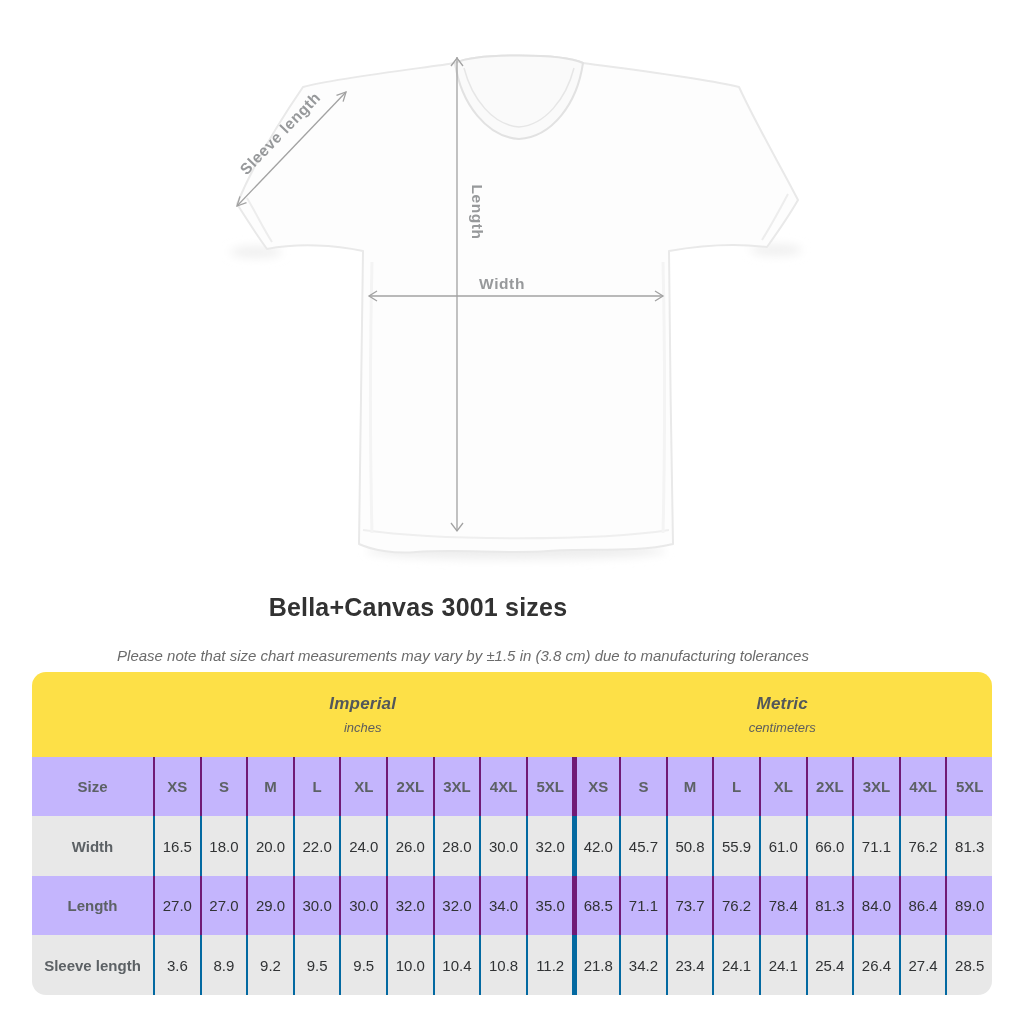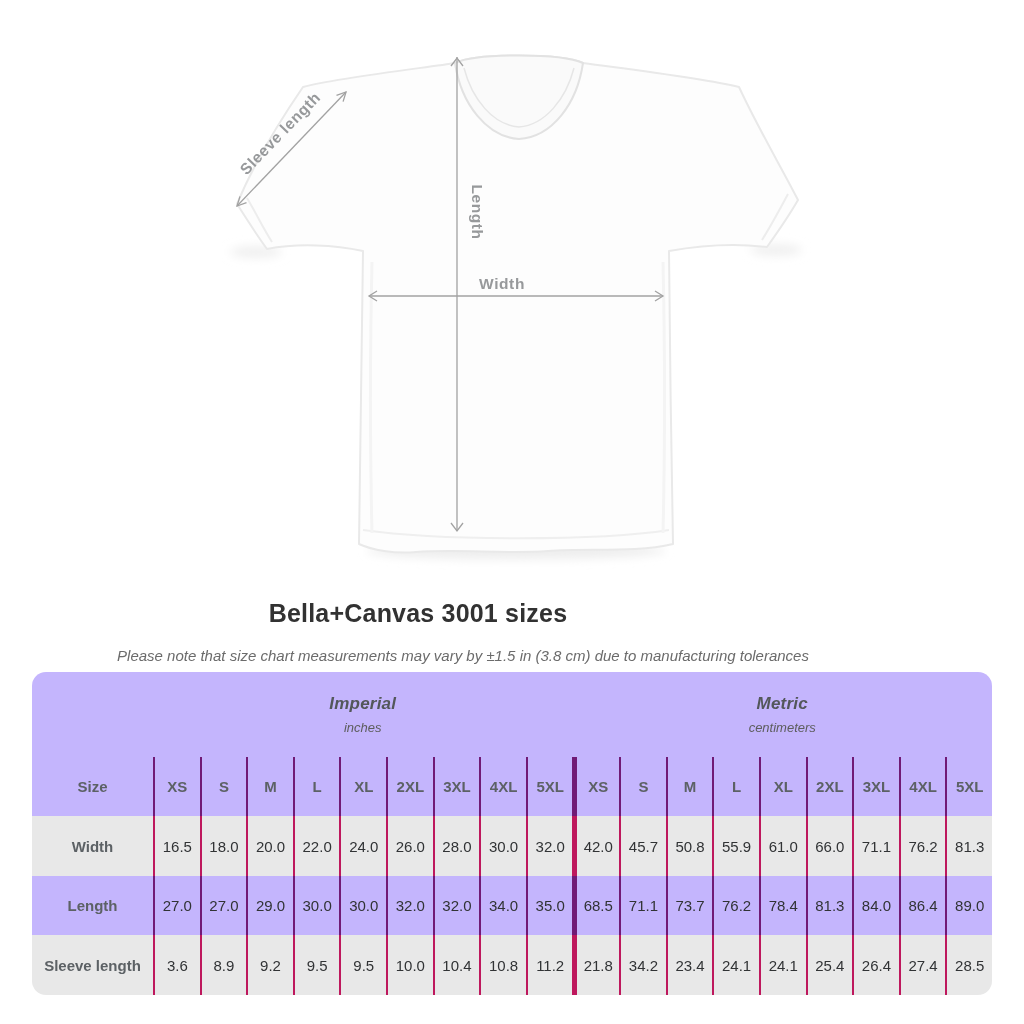--- a/index.html
+++ b/index.html
@@ -24,21 +24,20 @@
 
   
   #chart-title {
     position: absolute;
     top: 593px; left: 0; width: 836px;
     text-align: center;
     font-size: 25px;
     font-weight: bold;
     color: #323232;
     letter-spacing: 0.2px;
-    margin-top: 6px;
   }
   #chart-subtitle {
     position: absolute;
     top: 647px; left: 0; width: 926px;
     text-align: center;
     font-size: 15px;
     font-style: italic;
     color: #6b6b6b;
   }
 
@@ -62,26 +61,26 @@
     padding: 0;
     overflow: hidden;
     white-space: nowrap;
   }
   tr.group-row      { height: 85px; }
   tr.size-row       { height: 59px; }
   tr.width-row      { height: 60px; }
   tr.length-row     { height: 59px; }
   tr.sleeve-row     { height: 60px; }
 
-  tr.group-row td   { background: #c4b5fd; }
+  tr.group-row td   { background: #fde047; }
   tr.gray-row td    { background: #e8e8e8; }
   tr.white-row td   { background: #c4b5fd; }
 
   tr.white-row td.data { border-left: 2px solid #701a75; }
-  tr.gray-row  td.data { border-left: 2px solid #be185d; }
+  tr.gray-row  td.data { border-left: 2px solid #0369a1; }
   td.group-start       { border-left-width: 5px !important; }
 
   .group-title {
     font-size: 17px;
     font-weight: bold;
     font-style: italic;
     color: #53575a;
     letter-spacing: 0.2px;
   }
   .group-sub {

